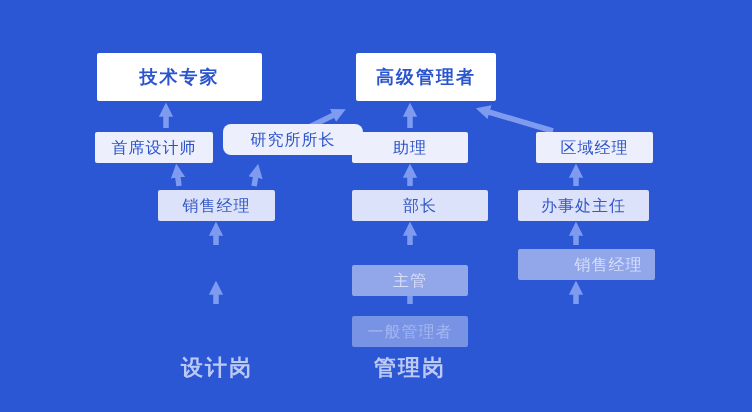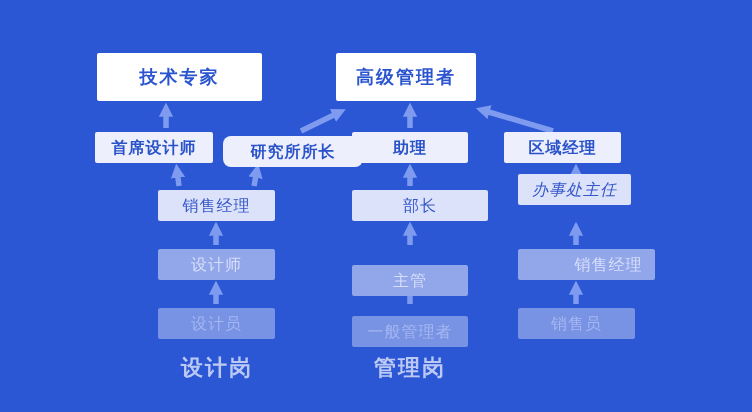--- a/index.html
+++ b/index.html
@@ -43,21 +43,20 @@
     color: var(--c-level1-text, #2B55CF);
     font-size: 18px;
     font-weight: 700;
     letter-spacing: 2px;
   }
   .lv2 {
     height: 31px;
     background: var(--c-level2-bg, #EDF0FC);
     color: var(--c-level2-text, #2A52C9);
     letter-spacing: 1px;
-    font-weight: bold;
   }
   .lv3 {
     height: 31px;
     background: var(--c-level3-bg, #DCE2F9);
     color: var(--c-level3-text, #3558C9);
     letter-spacing: 1px;
   }
   .lv4 {
     height: 31px;
     background: var(--c-level4-bg, #92A6EA);
@@ -107,35 +106,32 @@
     <line x1="410" y1="186" x2="410" y2="170" marker-end="url(#ah)"></line>
     <line x1="410" y1="128" x2="410" y2="109" marker-end="url(#ah)"></line>
 
     <line x1="576" y1="304" x2="576" y2="287" marker-end="url(#ah)"></line>
     <line x1="576" y1="245" x2="576" y2="228" marker-end="url(#ah)"></line>
     <line x1="576" y1="186" x2="576" y2="170" marker-end="url(#ah)"></line>
     <line x1="553" y1="131" x2="482" y2="110" marker-end="url(#ah)"></line>
   </svg>
 
   <div class="node lv1" style="left:97px;  top:53px; width:165px;">技术专家</div>
-  <div class="node lv1" style="left:336px; top:53px; width:140px;">高级管理者</div>
+  <div class="node lv1" style="left:356px; top:53px; width:140px;">高级管理者</div>
 
   <div class="node lv2" style="left:95px;  top:132px; width:118px;">首席设计师</div>
-  <div class="node lv2" style="left:223px; top:136px; width:140px;border-radius:8px;">研究所所长</div>
+  <div class="node lv2" style="left:223px; top:124px; width:140px;border-radius:8px;">研究所所长</div>
   <div class="node lv2" style="left:352px; top:132px; width:116px;">助理</div>
-  <div class="node lv2" style="left:504px; top:132px; width:117px;">区域经理</div>
+  <div class="node lv2" style="left:536px; top:132px; width:117px;">区域经理</div>
 
   <div class="node lv3" style="left:158px; top:190px; width:117px;">销售经理</div>
   <div class="node lv3" style="left:352px; top:190px; width:136px;">部长</div>
-  <div class="node lv3" style="left:518px; top:174px; width:113px;font-style:italic;">办事处主任</div>
+  <div class="node lv3" style="left:518px; top:190px; width:131px;">办事处主任</div>
 
-  <div class="node lv4" style="left:158px; top:249px; width:117px;">设计师</div>
   <div class="node lv4" style="left:352px; top:249px; width:116px;margin-top:16px;">主管</div>
   <div class="node lv4" style="left:518px; top:249px; width:93px;padding-left:44px;">销售经理</div>
 
-  <div class="node lv5" style="left:158px; top:308px; width:117px;">设计员</div>
   <div class="node lv5" style="left:352px; top:308px; width:116px;margin-top:8px;">一般管理者</div>
-  <div class="node lv5" style="left:518px; top:308px; width:117px;">销售员</div>
 
   <div class="track-label" style="left:158px; width:118px;">设计岗</div>
   <div class="track-label" style="left:352px; width:116px;">管理岗</div>
 
 </div>
 
 </body></html>

